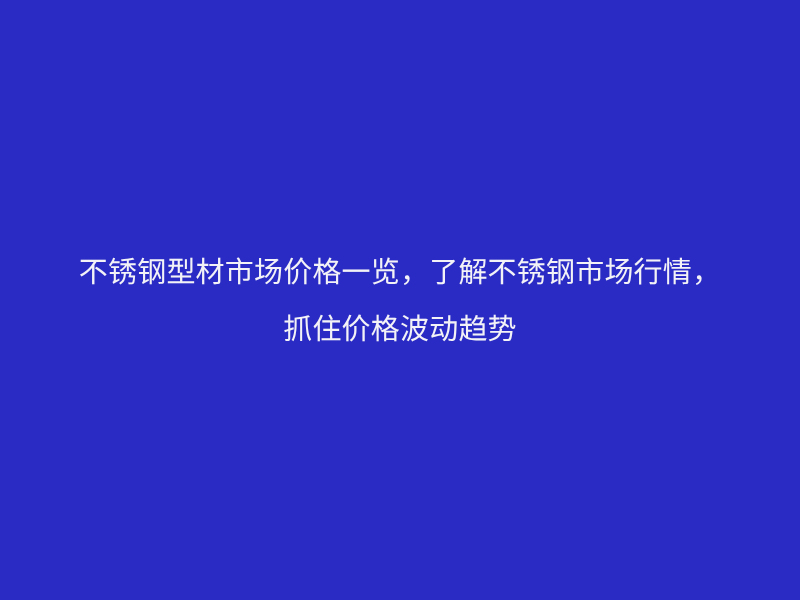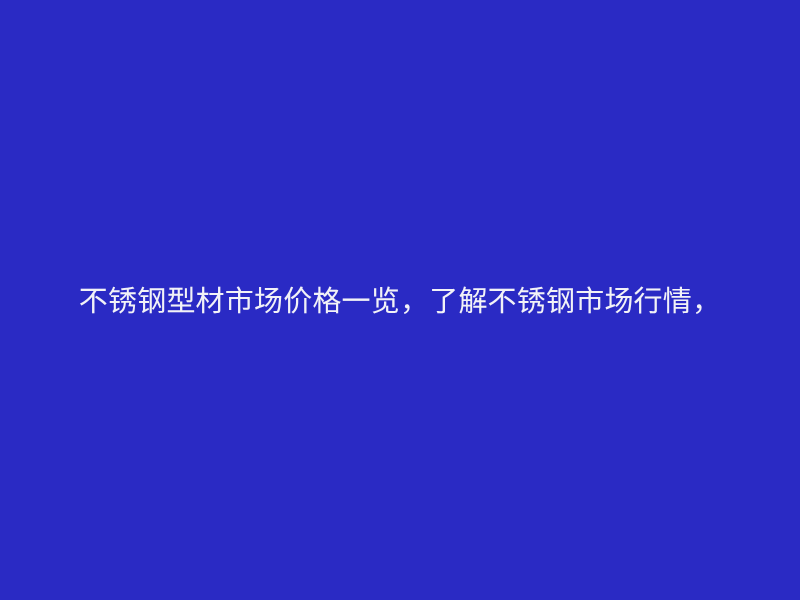--- a/index.html
+++ b/index.html
@@ -49,15 +49,16 @@
     display: block;
   }
 </style>
 </head>
 <body>
 
 <div id="banner" style="background: rgb(42, 42, 196);">
 
   <h1 id="headline" style="color: rgb(242, 242, 247);">
     <span class="headline-line">不锈钢型材市场价格一览，了解不锈钢市场行情，</span>
+    <span class="headline-line">抓住价格波动趋势</span>
   </h1>
 
 </div>
 
 </body></html>

